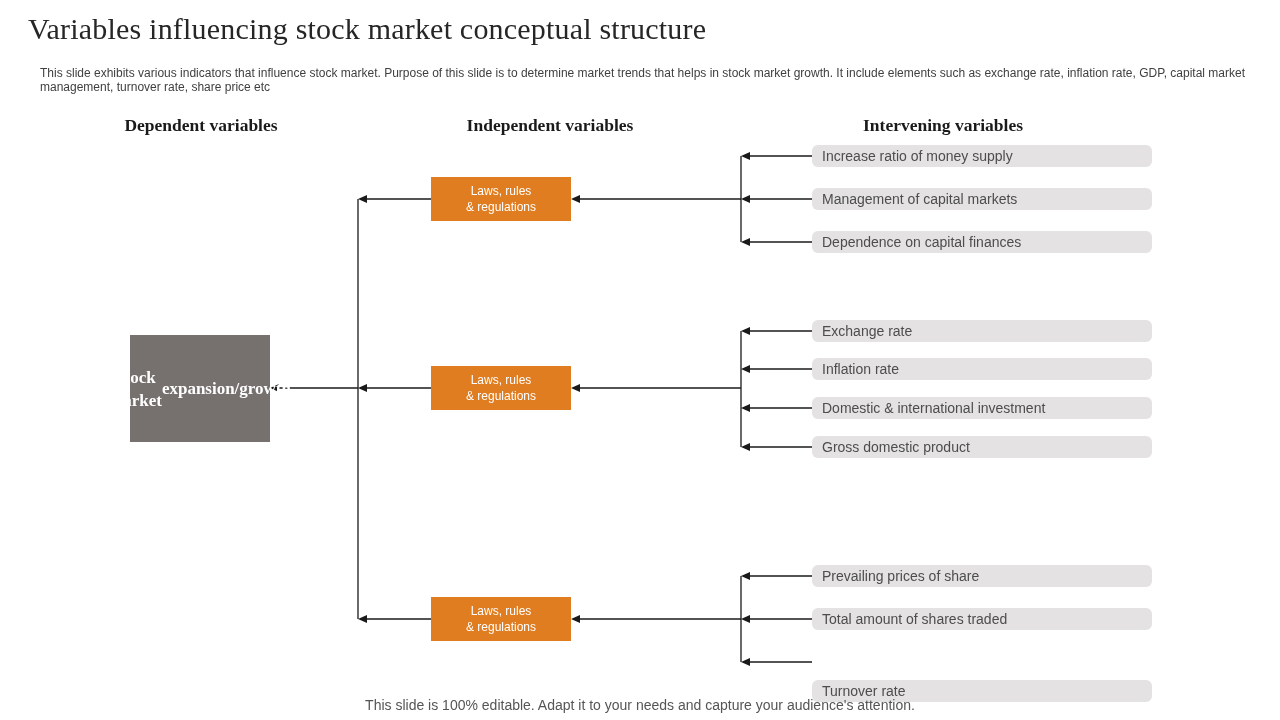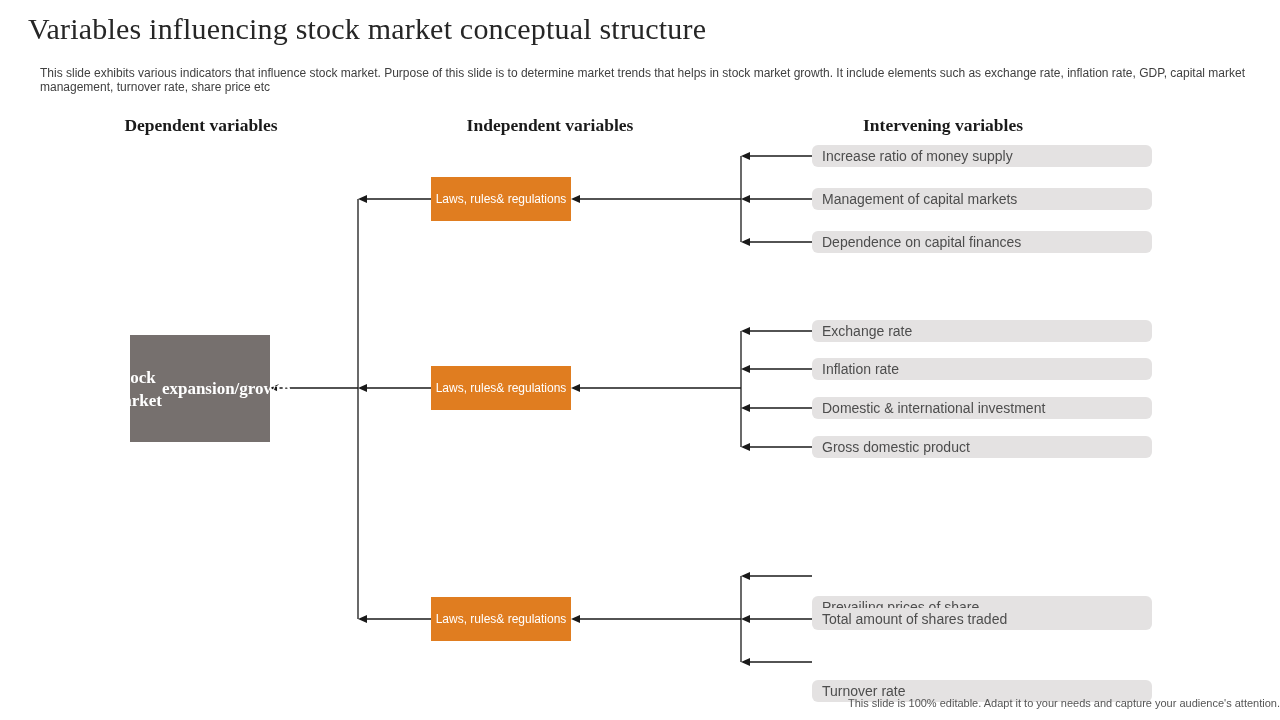--- a/index.html
+++ b/index.html
@@ -32,39 +32,39 @@
     position:absolute;left:130px;top:335px;width:140px;height:107px;
     background:var(--box-gray,#76706E);
     display:flex;flex-direction:row;align-items:center;justify-content:center;
     font-family:"Liberation Serif", serif;
     font-size:17px;font-weight:700;color:#ffffff;line-height:23px;
     text-align:center;
   }
   .orange-box{
     position:absolute;left:431px;width:140px;height:44px;
     background:var(--accent-orange,#E07D20);
-    display:flex;flex-direction:row;align-items:center;justify-content:center;
+    display:flex;flex-direction:column;align-items:center;justify-content:center;
     font-size:12px;color:#ffffff;line-height:16px;text-align:center;
   }
   .ob-1{top:177px;} .ob-2{top:366px;} .ob-3{top:597px;}
   .bar{
     position:absolute;left:812px;width:340px;height:22px;
     background:var(--bar-gray,#E4E2E2);
     border-radius:6px;
     display:flex;align-items:center;
     font-size:14px;color:#4d4d4d;
     padding-left:10px;box-sizing:border-box;
     white-space:nowrap;
   }
   .connectors{position:absolute;left:0;top:0;pointer-events:none;}
   .connectors line{stroke:var(--line-color,#1A1A1A);stroke-width:1.3;}
   .connectors polygon{fill:var(--line-color,#1A1A1A);}
   .footer{
-    position:absolute;left:0;top:697px;width:1280px;text-align:right;
-    font-size:11px;color:#555555;
+    position:absolute;left:0;top:697px;width:1280px;text-align:center;
+    font-size:14px;color:#555555;
   }
 </style>
 </head>
 <body>
 
 <div class="slide">
 
   <div class="title">Variables influencing stock market conceptual structure</div>
   <div class="description">This slide exhibits various indicators that influence stock market. Purpose of this slide is to determine market trends that helps in stock market growth. It include elements such as exchange rate, inflation rate, GDP, capital market management, turnover rate, share price etc</div>
 
@@ -153,21 +153,21 @@
   <div class="bar" style="top:358px">
       <span>Inflation rate</span>
     </div>
   <div class="bar" style="top:397px">
       <span>Domestic &amp; international investment</span>
     </div>
   <div class="bar" style="top:436px">
       <span>Gross domestic product</span>
     </div>
 
-  <div class="bar" style="top:596px">
+  <div class="bar" style="top:565px">
       <span>Prevailing prices of share</span>
     </div>
   <div class="bar" style="top:608px">
       <span>Total amount of shares traded</span>
     </div>
   <div class="bar" style="top:680px">
       <span>Turnover rate</span>
     </div>
 
   <div class="footer">This slide is 100% editable. Adapt it to your needs and capture your audience's attention.</div>

